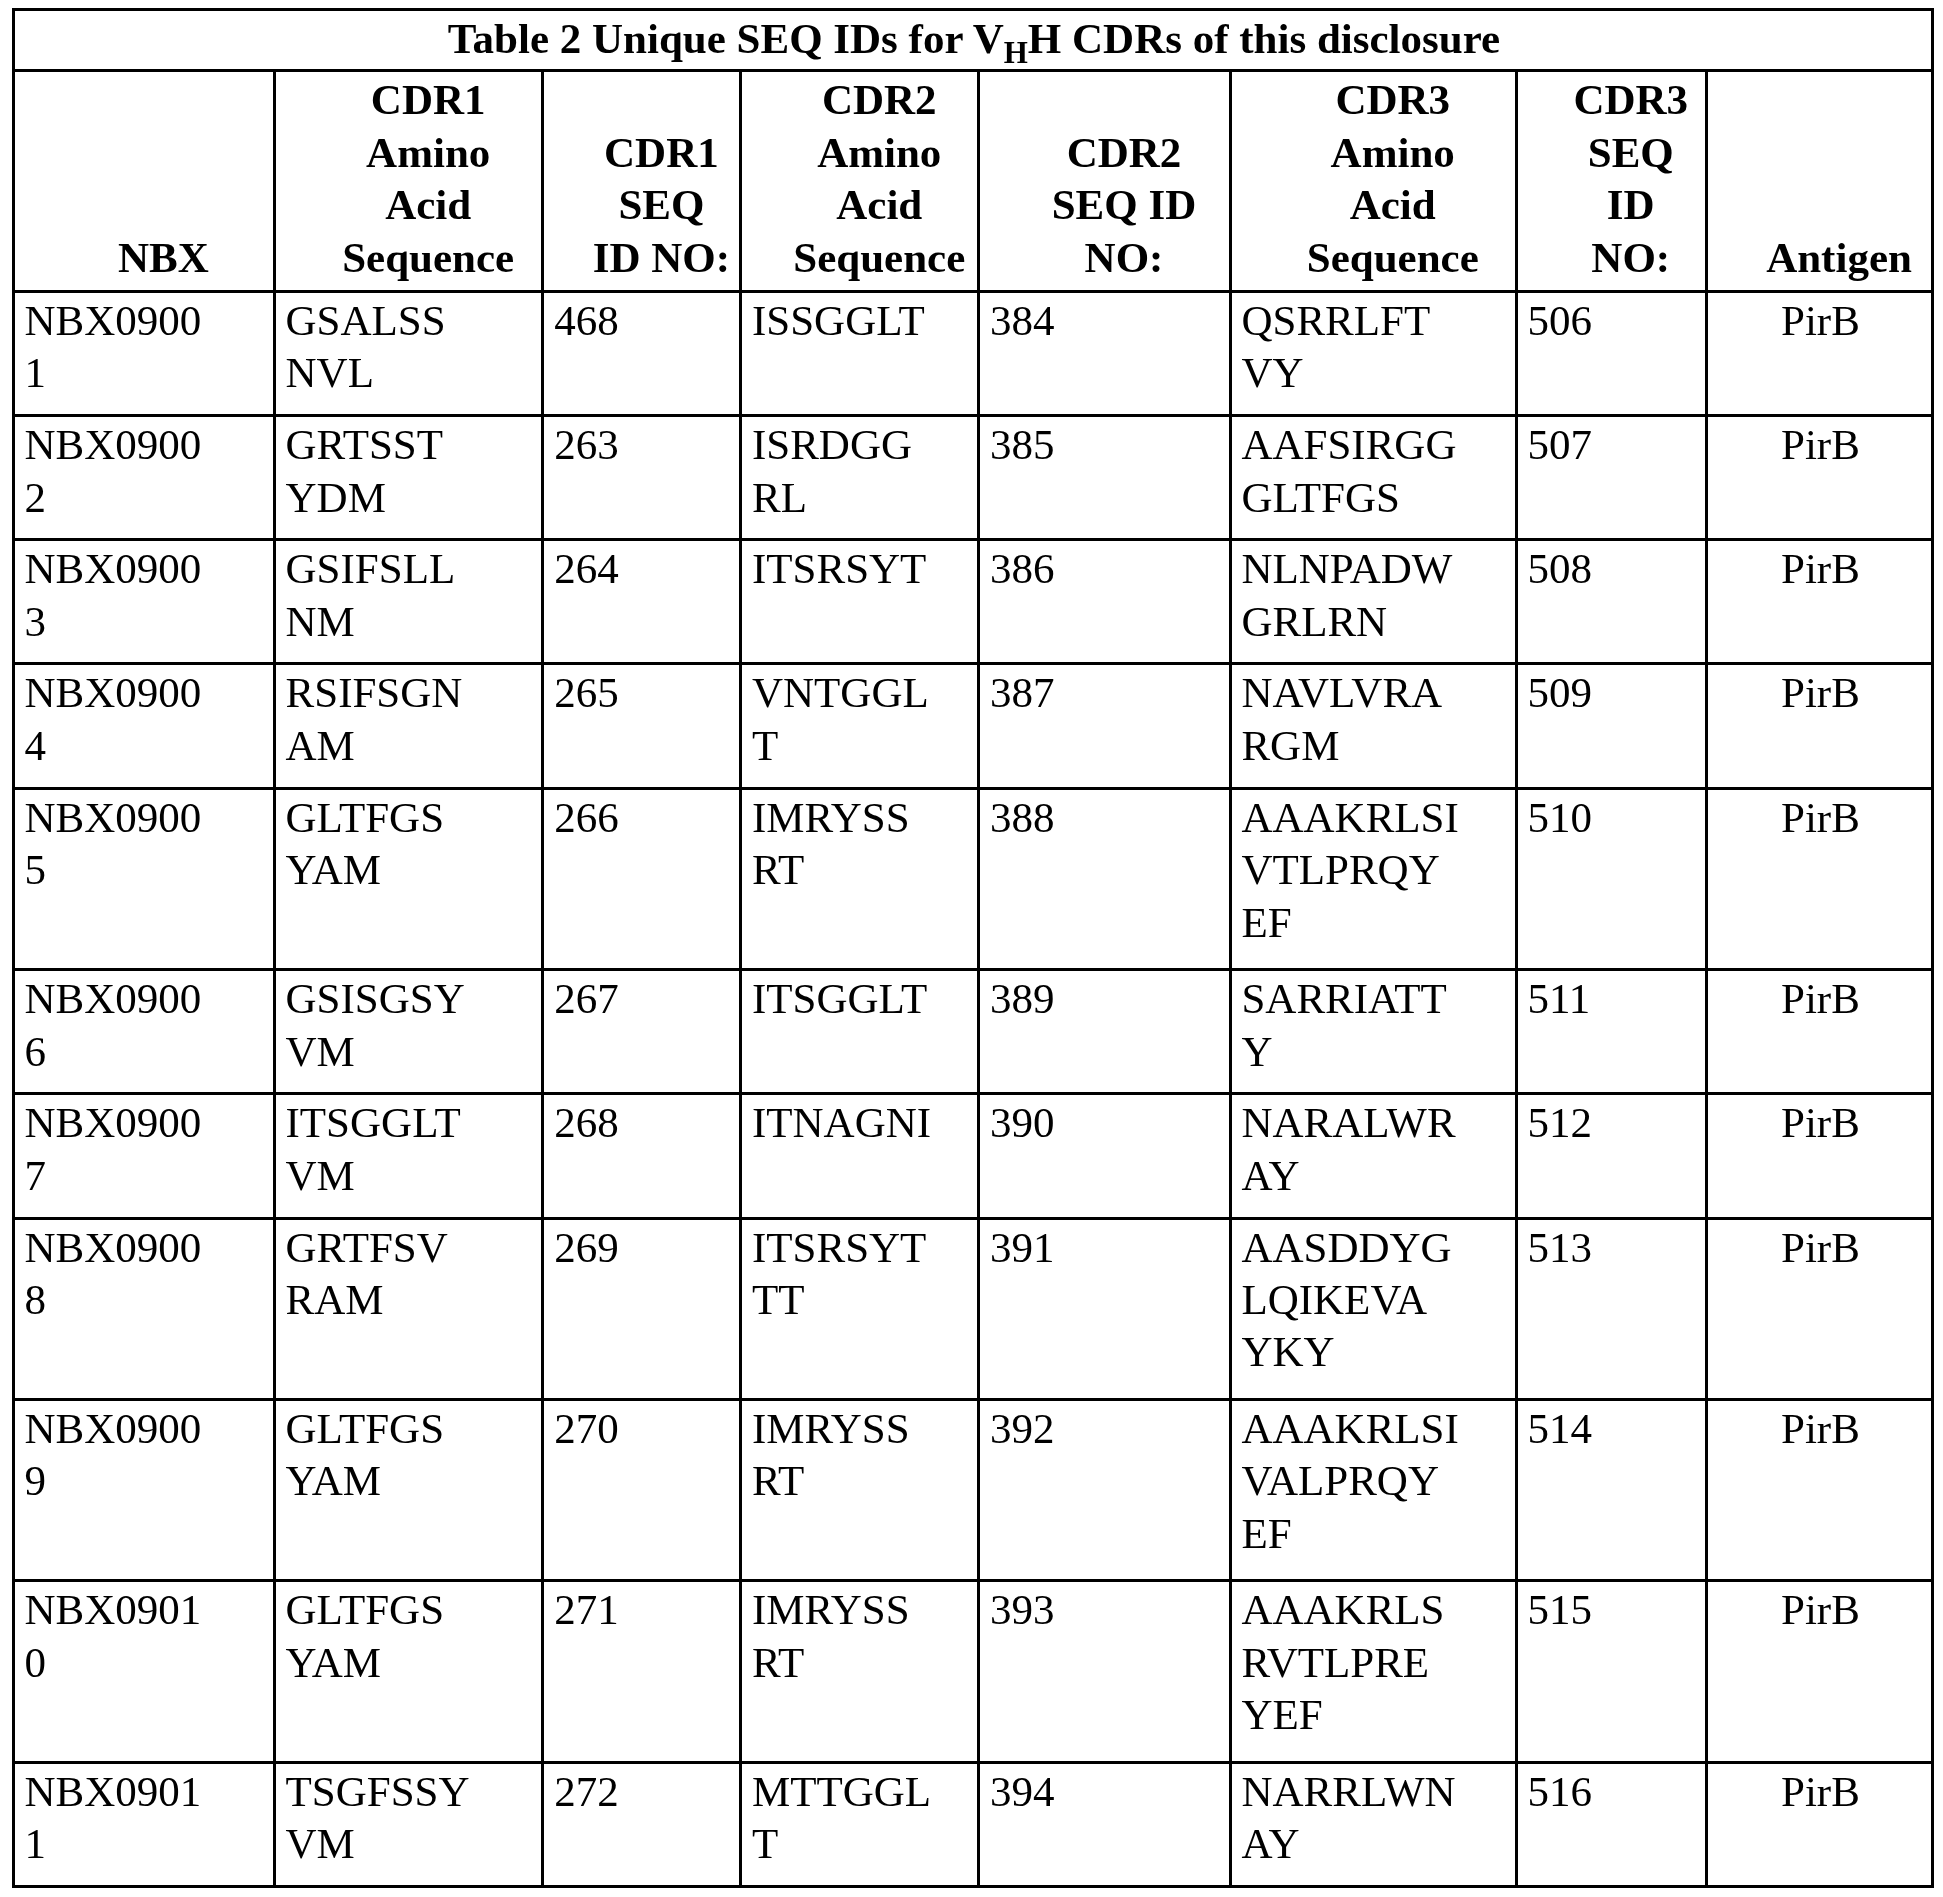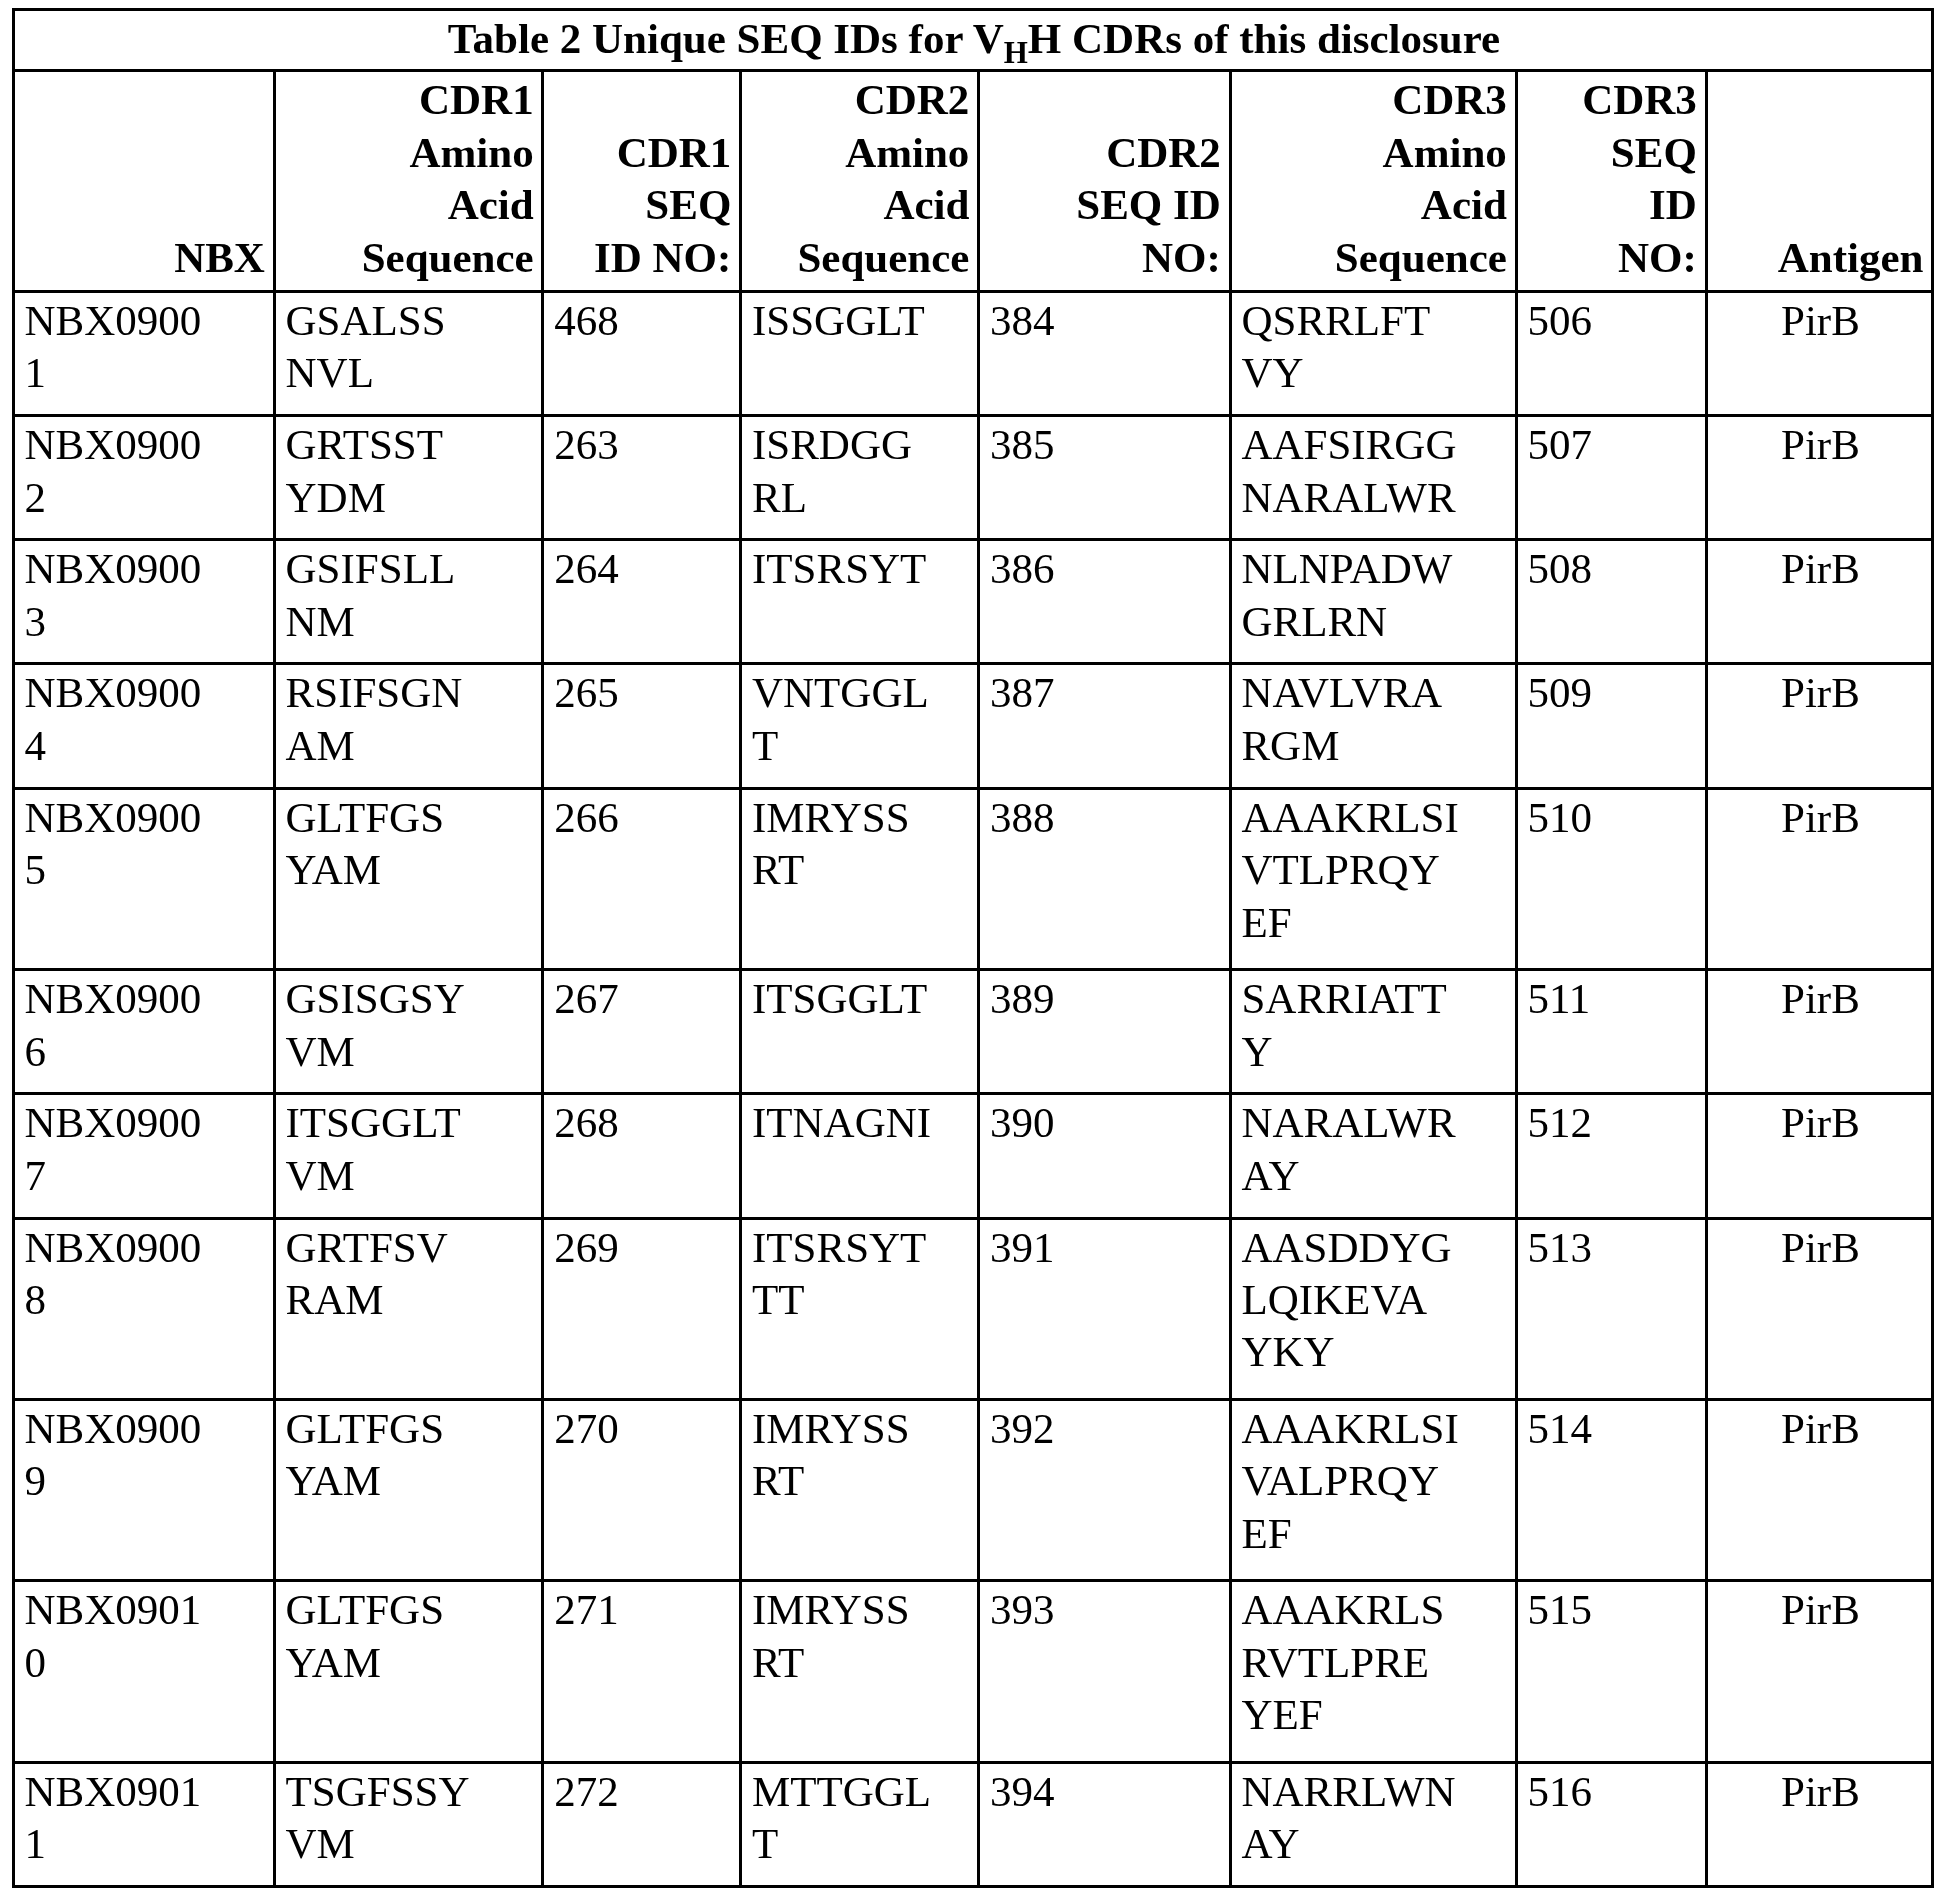--- a/index.html
+++ b/index.html
@@ -43,21 +43,21 @@
     padding-top: 41px;
     padding-bottom: 9.8px;
     white-space: normal;
   }
   th.title-cell sub {
     font-size: 0.72em;
     line-height: 0;
   }
   thead th.col-head {
     font-weight: bold;
-    text-align: right;
+    text-align: center;
     vertical-align: bottom;
     padding-bottom: 5.9px;
     padding-left: 47px;
   }
   tbody td {
     vertical-align: top;
     text-align: left;
     font-weight: normal;
   }
   tbody td.center {
@@ -128,21 +128,21 @@
         <tr>
           <td>NBX0900
 2</td>
           <td>GRTSST
 YDM</td>
           <td>263</td>
           <td>ISRDGG
 RL</td>
           <td>385</td>
           <td>AAFSIRGG
-NARALWR</td>
+GLTFGS</td>
           <td>507</td>
           <td class="center">PirB</td>
         </tr>
         <tr>
           <td>NBX0900
 3</td>
           <td>GSIFSLL
 NM</td>
           <td>264</td>
           <td>ITSRSYT</td>

